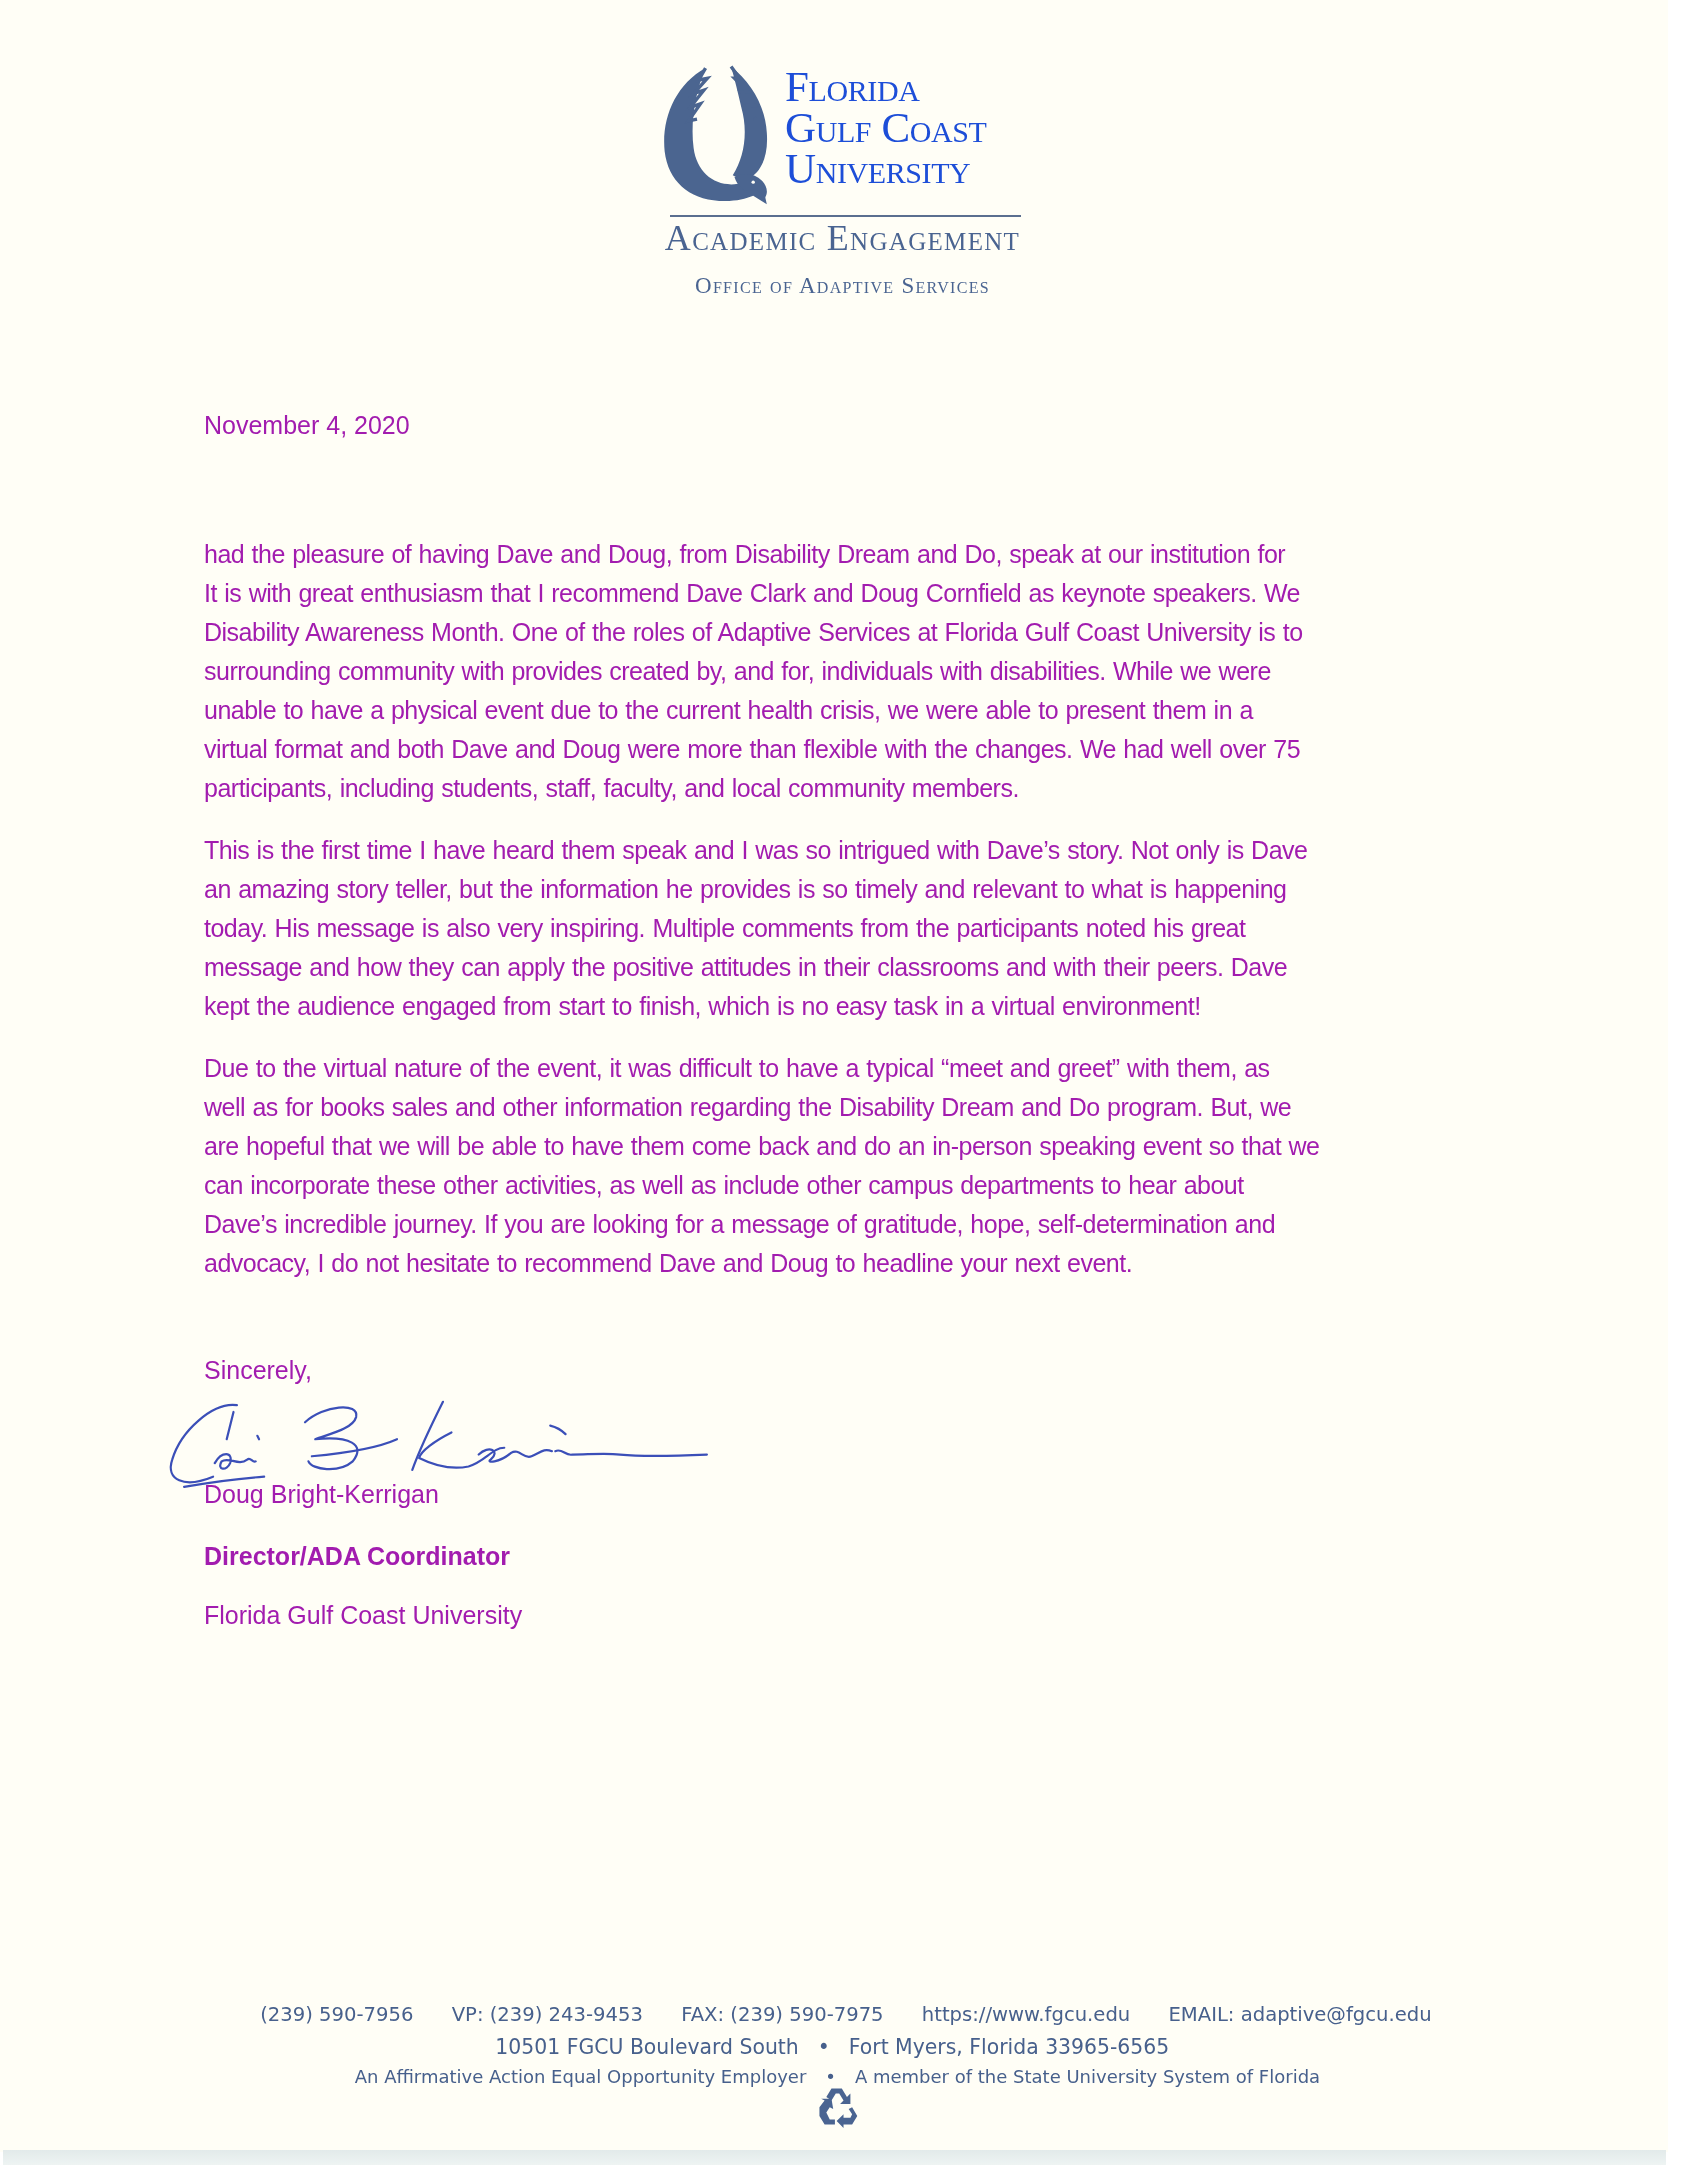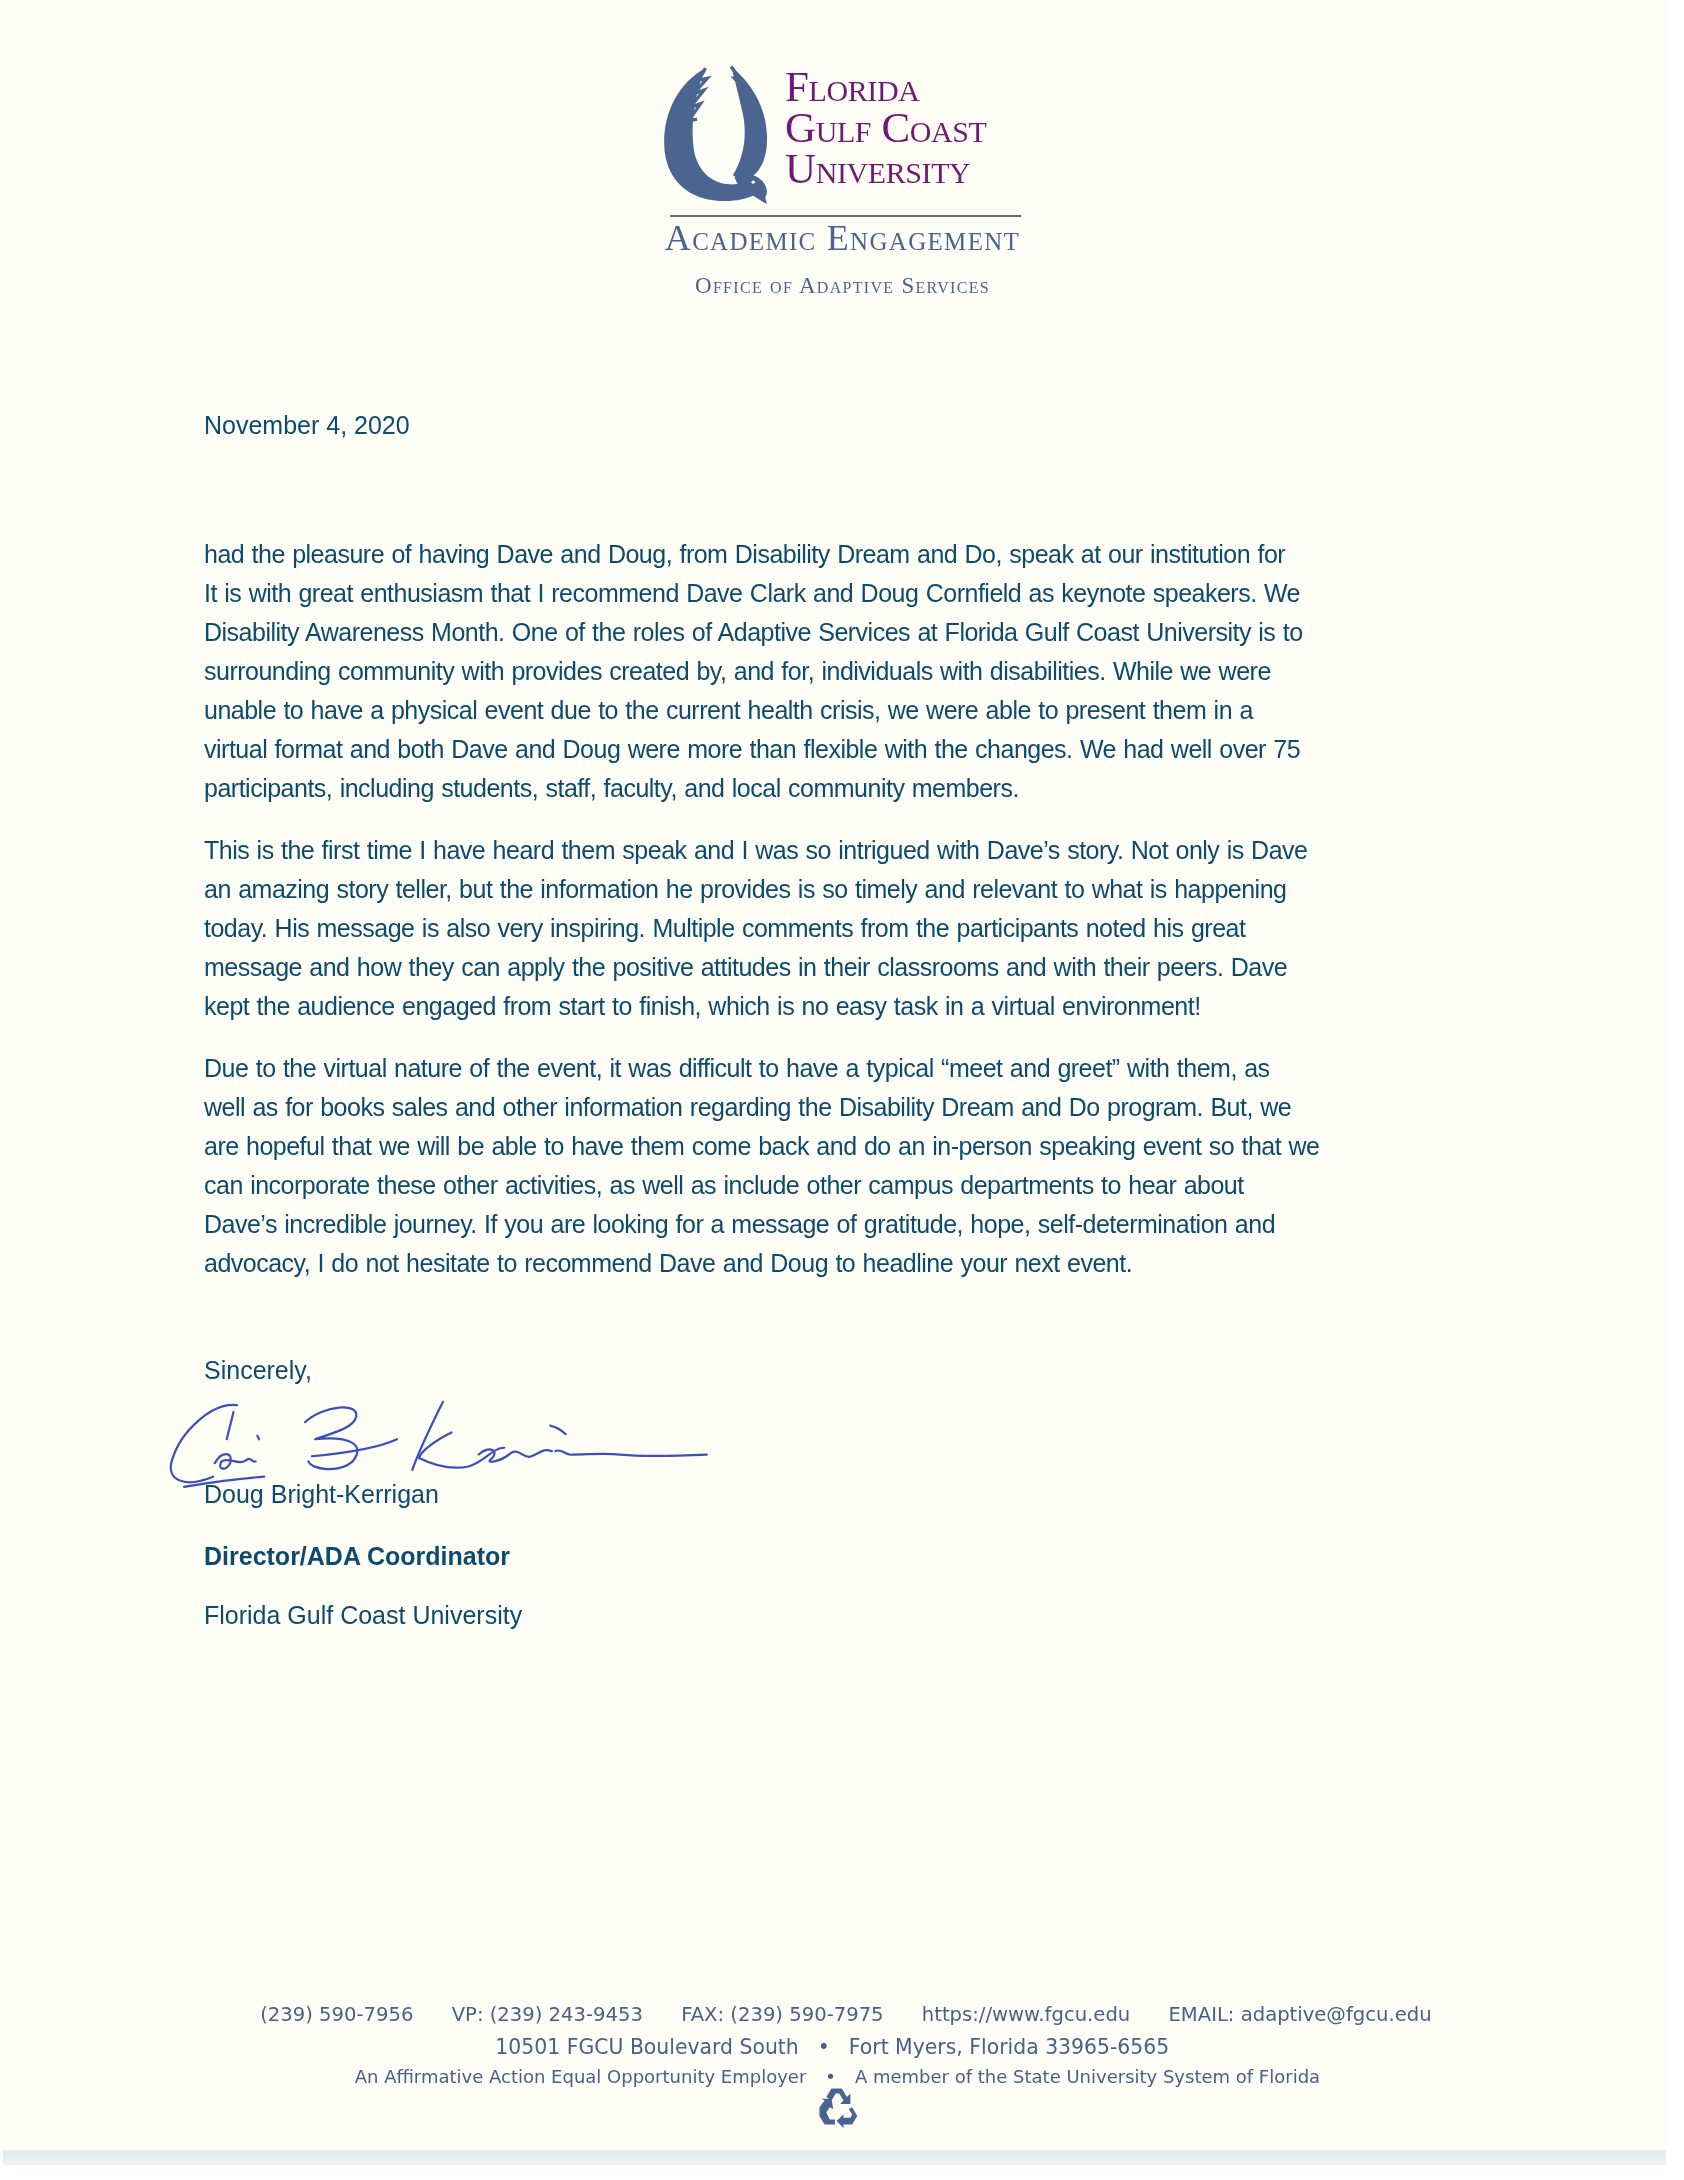--- a/index.html
+++ b/index.html
@@ -14,40 +14,40 @@
   }
   .edge-strip {
     position: absolute; left: 3.4px; top: 2150px; width: 1663px; height: 15.3px;
     background: linear-gradient(#e2eaea, #eef4f3);
   }
   
   .logo-q {
     position: absolute; left: 656px; top: 63px; width: 128px; height: 143px;
   }
   .logo-text {
-    position: absolute; left: 785px; top: 66px; color: #701a75;
+    position: absolute; left: 785px; top: 66px; color: #1d4ed8;
     font-family: "Liberation Serif", serif; font-variant: small-caps;
     font-size: 43px; line-height: 41px; letter-spacing: -0.4px;
   }
   .logo-text div { white-space: nowrap; }
   .head-rule {
     position: absolute; left: 670px; top: 215px; width: 351px; height: 1.7px;
     background: #5b6f8f;
   }
   .dept, .office {
     position: absolute; left: 0; width: 1685px; text-align: center;
     color: #4a6491; font-family: "Liberation Serif", serif;
     font-variant: small-caps; white-space: nowrap;
   }
   .dept { top: 217px; font-size: 36px; letter-spacing: 1.3px; }
   .office { top: 273px; font-size: 23px; letter-spacing: 1.3px; }
 
   
   .text {
-    position: absolute; left: 204px; color: #0c4a6e;
+    position: absolute; left: 204px; color: #a21caf;
     font-family: "Liberation Sans", sans-serif; font-size: 25px;
   }
   .date { top: 411px; }
   .body-block { top: 535px; width: 1286px; }
   .para { margin: 0 0 23px 0; line-height: 39px; }
   .line { display: block; white-space: nowrap; letter-spacing: -0.5px; word-spacing: 0.9px; }
   .closing { top: 1356px; }
   .signer-name { top: 1480px; }
   .signer-title { top: 1542px; font-weight: bold; }
   .signer-org { top: 1601px; }

